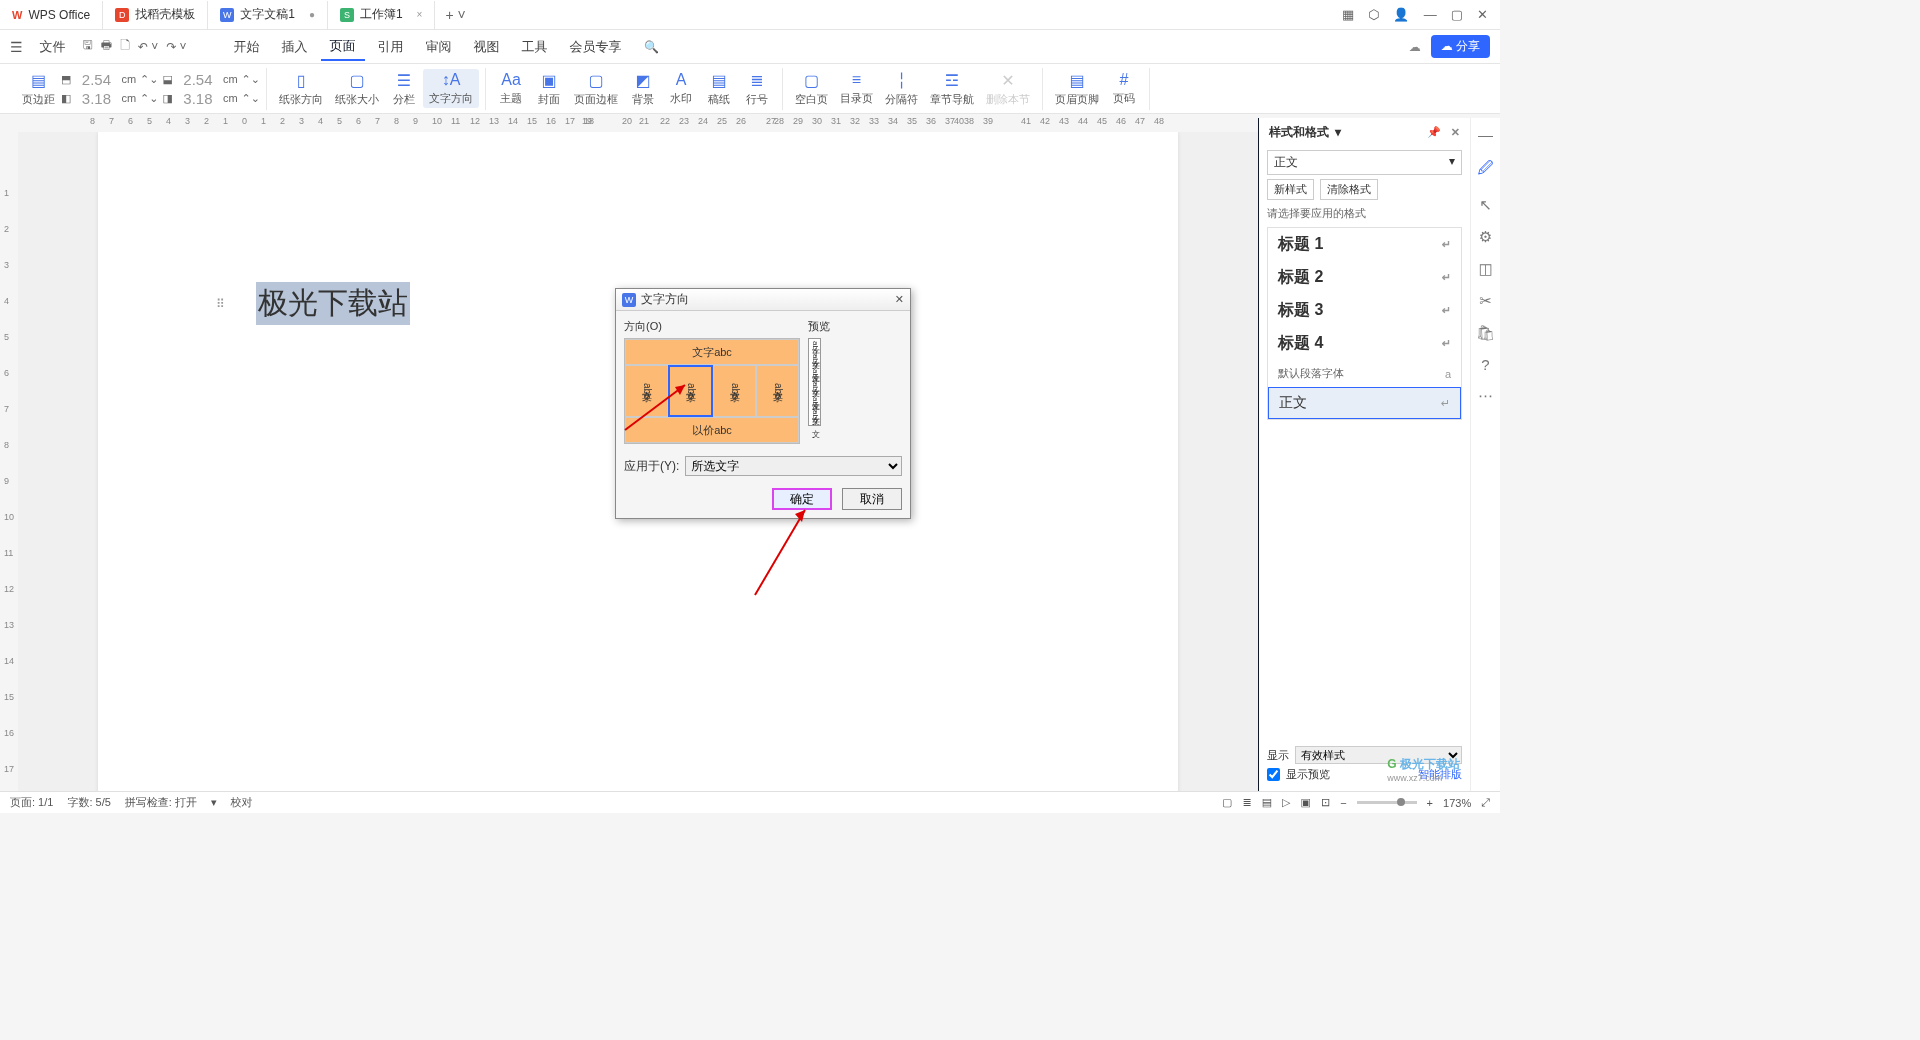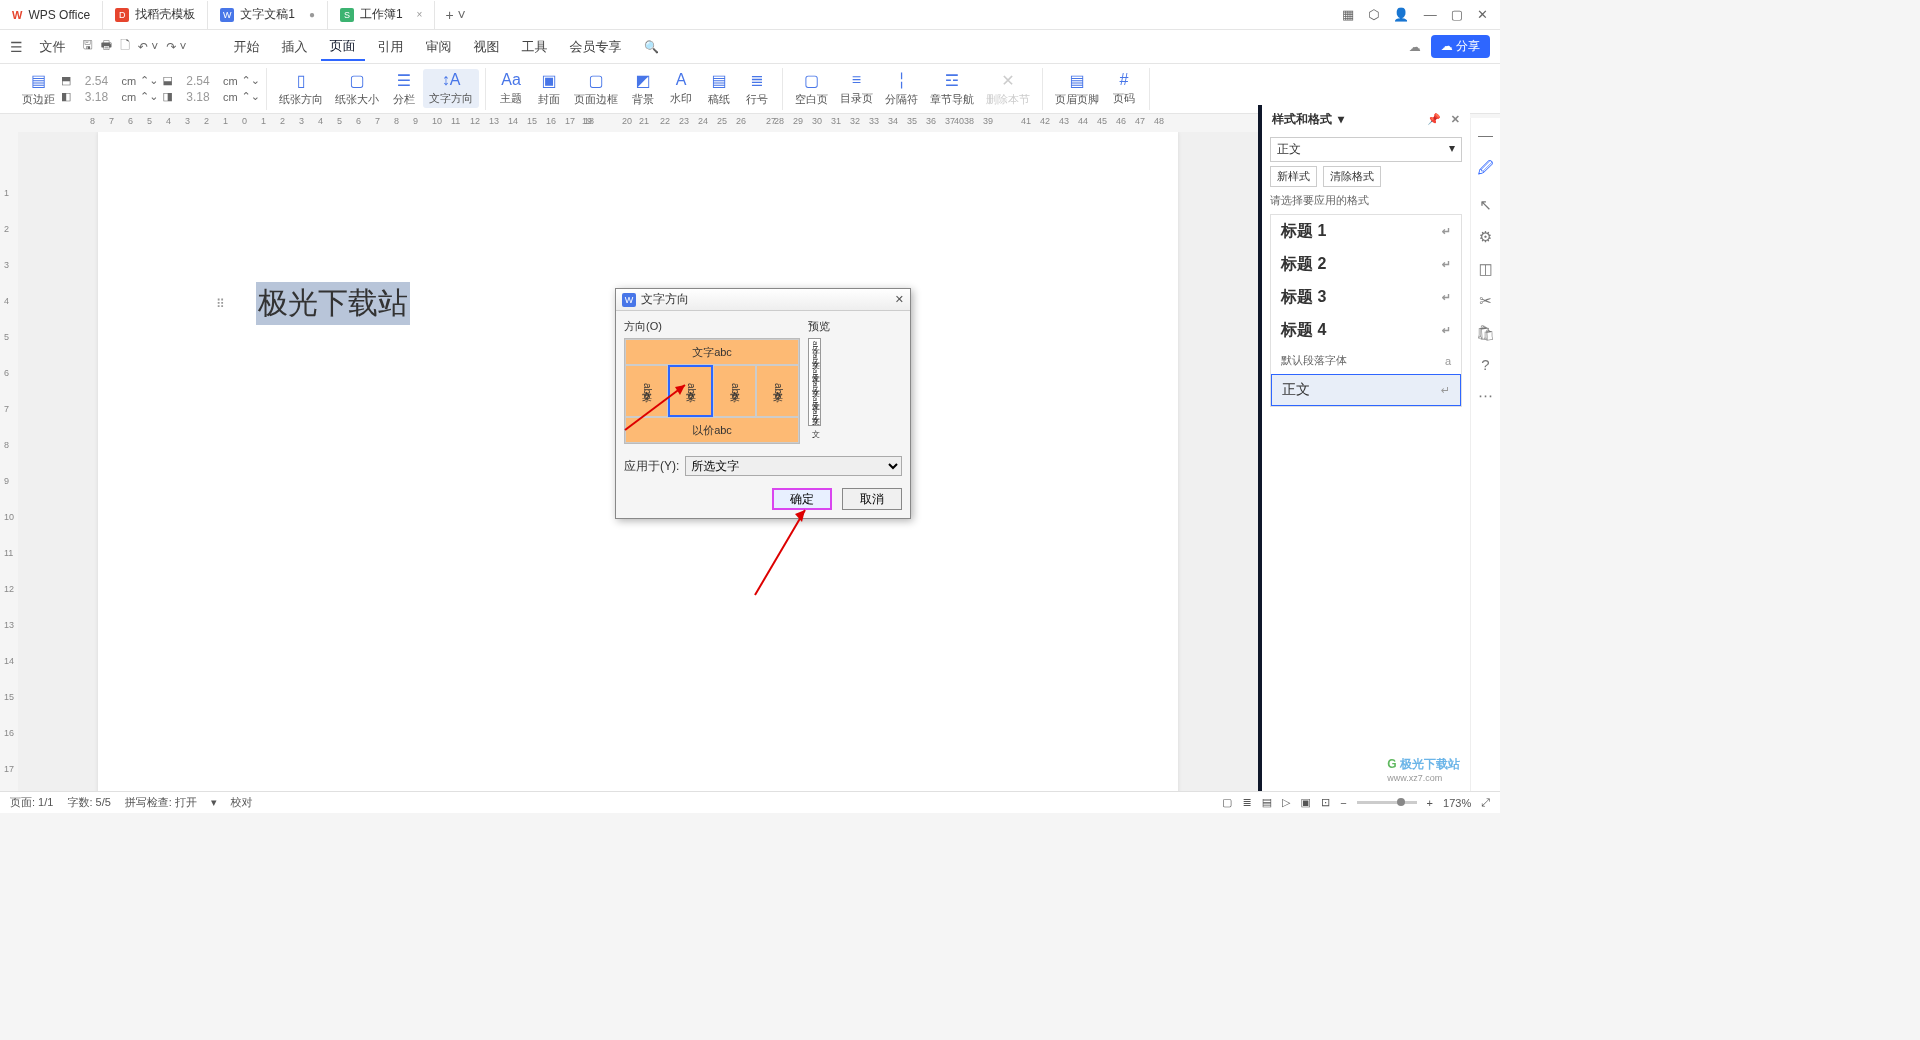--- a/index.html
+++ b/index.html
@@ -23,21 +23,21 @@
 .menu-item.active{color:#0f172a;border-bottom:2px solid #2e66ff}
 .menu-right{margin-left:auto;display:flex;align-items:center;gap:10px}
 .share-btn{background:#2e66ff;color:#fff;padding:3px 10px;border-radius:4px;font-size:12px}
 .ribbon{height:50px;background:#fff;display:flex;align-items:center;padding:4px 10px;gap:0;border-bottom:1px solid #e5e5e5}
 .rib-group{display:flex;align-items:center;padding:0 6px;border-right:1px solid #e8e8e8;height:42px}
 .rib-btn{display:flex;flex-direction:column;align-items:center;justify-content:center;padding:2px 6px;font-size:11px;color:#555;gap:2px;cursor:pointer;min-width:38px}
 .rib-btn.active{background:#e8eef8;border-radius:3px}
 .rib-icon{font-size:16px;color:#4876e8}
 .margin-inputs{display:flex;flex-direction:column;gap:2px;font-size:11px;color:#666}
 .margin-row{display:flex;align-items:center;gap:4px}
-.margin-row input{width:42px;border:none;text-align:center;color:#999;font-size:12px}
+.margin-row input{width:42px;border:none;text-align:center;color:#999;font-size:15px}
 .ruler-h{height:18px;background:#f5f5f5;display:flex;position:relative;margin-left:72px}
 .ruler-h .rnum{position:absolute;font-size:9px;color:#888;top:2px}
 .ruler-v{width:18px;background:#f5f5f5;position:absolute;left:0;top:132px;bottom:22px}
 .ruler-v .rnum{position:absolute;font-size:9px;color:#888;left:4px}
 .doc-area{position:absolute;left:18px;top:132px;right:242px;bottom:22px;background:#f0f0f0;overflow:auto}
 .page{width:1080px;height:1400px;background:#fff;margin:0 auto;box-shadow:0 0 4px rgba(0,0,0,.1);position:relative;margin-top:0}
 .sel-text{position:absolute;left:158px;top:150px;font-size:30px;font-family:SimSun;background:#b8c5d9;padding:1px 2px}
 .handle{position:absolute;left:118px;top:165px;color:#999;font-size:12px}
 .dialog{position:absolute;left:615px;top:288px;width:296px;background:#f5f5f5;border:1px solid #888;box-shadow:2px 2px 8px rgba(0,0,0,.3);z-index:100}
 .dlg-title{height:22px;background:linear-gradient(#fff,#eee);display:flex;align-items:center;padding:0 6px;font-size:12px;border-bottom:1px solid #ccc}
@@ -54,21 +54,21 @@
 .dir-mid .selected{border:2px solid #2e66ff}
 .dir-bot{height:26px}
 .preview-panel{width:94px}
 .preview-box{border:1px solid #999;height:88px;background:#fff;margin-top:4px;display:flex;align-items:center;justify-content:center;font-size:8px;writing-mode:vertical-rl}
 .apply-row{padding:4px 8px;display:flex;align-items:center;gap:6px;font-size:12px}
 .apply-row select{flex:1;border:1px solid #aaa;padding:1px;font-size:12px}
 .dlg-buttons{padding:8px;display:flex;justify-content:flex-end;gap:10px}
 .dlg-buttons button{width:60px;height:22px;font-size:12px;border:1px solid #888;background:#f0f0f0;cursor:pointer}
 .dlg-buttons .primary{border:2px solid #d946ef;background:#e8f0ff}
 .arrow{position:absolute;pointer-events:none;z-index:101}
-.side-panel{position:absolute;right:30px;top:105px;width:212px;bottom:22px;background:#fff;border-left:4px solid #0f172a}
+.side-panel{position:absolute;right:30px;top:118px;width:212px;bottom:22px;background:#fff;border-left:1px solid #0f172a}
 .sp-header{height:28px;display:flex;align-items:center;padding:0 10px;font-size:12px;font-weight:bold;gap:6px}
 .sp-header .sp-actions{margin-left:auto;display:flex;gap:10px;color:#888;font-size:11px}
 .sp-select{margin:4px 8px;border:1px solid #ccc;padding:3px 6px;font-size:12px;display:flex;justify-content:space-between}
 .sp-btns{margin:4px 8px;display:flex;gap:6px}
 .sp-btns span{border:1px solid #ccc;padding:2px 6px;font-size:11px}
 .sp-hint{margin:6px 8px;font-size:11px;color:#666}
 .style-list{margin:4px 8px;border:1px solid #e0e0e0;background:#fff}
 .style-item{padding:6px 10px;display:flex;justify-content:space-between;align-items:center;font-size:14px;cursor:pointer}
 .style-item.h{font-weight:bold;font-size:16px}
 .style-item .ret{color:#999;font-size:11px}
@@ -435,20 +435,31 @@
       </div>
     <div class="style-item def">
         <span>默认段落字体</span>
         <span class="ret">a</span>
       </div>
     <div class="style-item sel">
         <span>正文</span>
         <span class="ret">↵</span>
       </div>
   </div>
+  <div class="sp-footer">
+    <div class="row">
+        <span>显示</span>
+        <select><option>有效样式</option></select>
+      </div>
+    <div class="row">
+        <input type="checkbox" checked="" style="">
+        <span>显示预览</span>
+        <span style="margin-left:auto;color:#2e66ff">智能排版</span>
+      </div>
+  </div>
 </div>
 
 <div class="right-rail">
   <span>—</span>
   <span style="color:#2e66ff">🖉</span>
   <span>↖</span>
   <span>⚙</span>
   <span>◫</span>
   <span>✂</span>
   <span>🛍</span>

